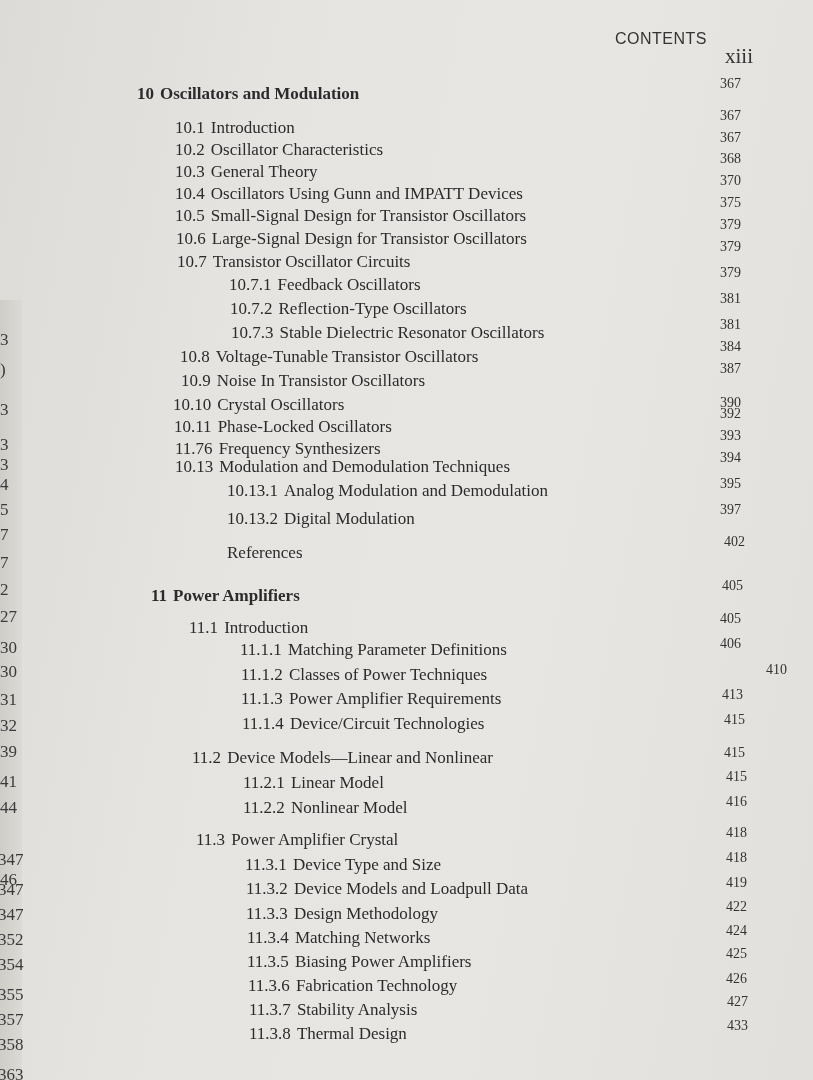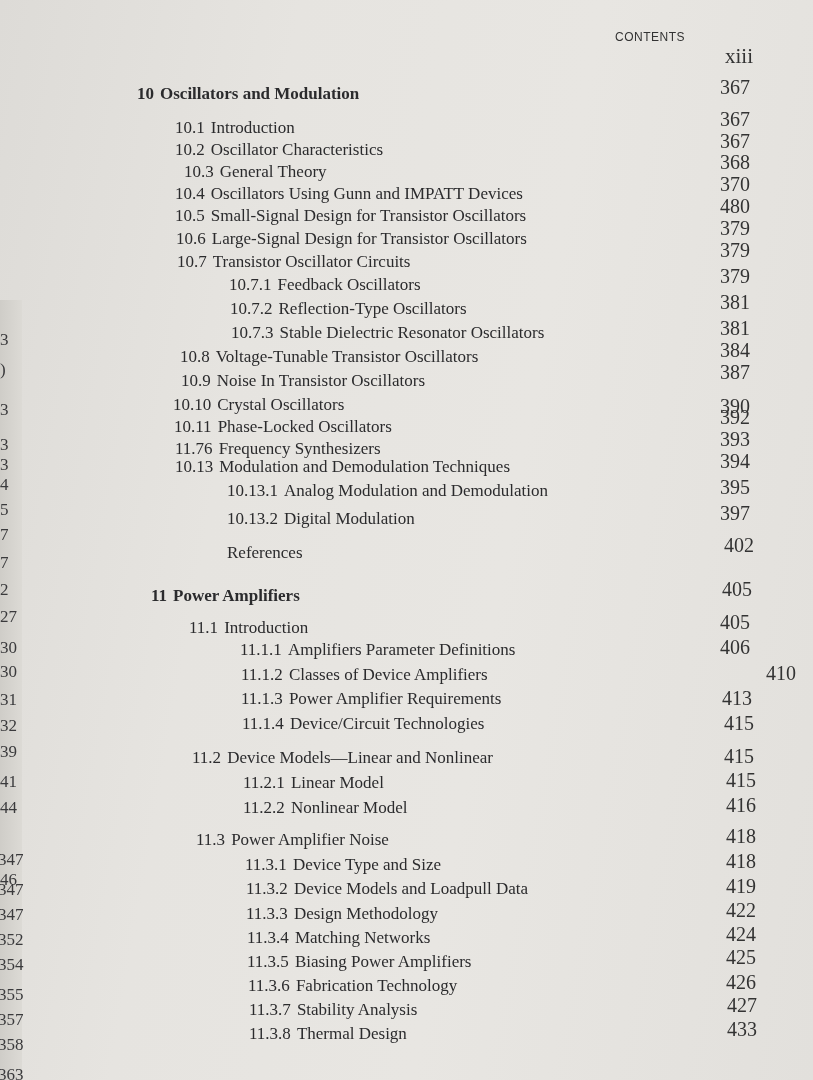--- a/index.html
+++ b/index.html
@@ -17,32 +17,32 @@
   .prev-page-edge {
     position: absolute; left: 0; top: 300px; width: 22px; height: 780px;
     background: linear-gradient(90deg, #cfcdc8, #dcdad5);
   }
   .prev-num {
     position: absolute; left: 0; font-size: 17px; color: #3a3a3c;
   }
   .running-head {
     position: absolute; top: 30px; left: 615px;
     font-family: "Liberation Sans", "DejaVu Sans", sans-serif;
-    font-size: 12px; letter-spacing: 0.5px; color: #333;
+    font-size: 16px; letter-spacing: 0.5px; color: #333;
   }
   .folio {
     position: absolute; top: 44px; left: 725px; font-size: 21px; color: #333;
   }
   .entry {
     position: absolute; font-size: 17px; white-space: nowrap; color: #2b2b2d;
   }
   .chapter { font-weight: bold; font-size: 17px; }
   .entry .num { margin-right: 6px; }
   .pg {
-    position: absolute; font-size: 20px; color: #333; white-space: nowrap;
+    position: absolute; font-size: 14px; color: #333; white-space: nowrap;
   }
 </style>
 </head>
 <body>
 
 <div class="page">
   <div class="prev-page-edge"></div>
 
   <div id="prev-nums">
       <div class="prev-num" style="top: 330px; left: 0px;">3</div>
@@ -78,26 +78,26 @@
   <div class="running-head">CONTENTS</div>
   <div class="folio">xiii</div>
 
   <div id="toc">
       <div class="entry chapter" style="left: 137px; top: 84px;"><span class="num">10</span><span>Oscillators and Modulation</span></div>
       <div class="pg" style="left: 720px; top: 76px;">367</div>
       <div class="entry" style="left: 175px; top: 118px;"><span class="num">10.1</span><span>Introduction</span></div>
       <div class="pg" style="left: 720px; top: 108px;">367</div>
       <div class="entry" style="left: 175px; top: 140px;"><span class="num">10.2</span><span>Oscillator Characteristics</span></div>
       <div class="pg" style="left: 720px; top: 130px;">367</div>
-      <div class="entry" style="left: 184px; top: 162px;"><span class="num">10.3</span><span>General Theory</span></div>
+      <div class="entry" style="left: 175px; top: 162px;"><span class="num">10.3</span><span>General Theory</span></div>
       <div class="pg" style="left: 720px; top: 151px;">368</div>
       <div class="entry" style="left: 175px; top: 184px;"><span class="num">10.4</span><span>Oscillators Using Gunn and IMPATT Devices</span></div>
       <div class="pg" style="left: 720px; top: 173px;">370</div>
       <div class="entry" style="left: 175px; top: 206px;"><span class="num">10.5</span><span>Small-Signal Design for Transistor Oscillators</span></div>
-      <div class="pg" style="left: 720px; top: 195px;">480</div>
+      <div class="pg" style="left: 720px; top: 195px;">375</div>
       <div class="entry" style="left: 176px; top: 229px;"><span class="num">10.6</span><span>Large-Signal Design for Transistor Oscillators</span></div>
       <div class="pg" style="left: 720px; top: 217px;">379</div>
       <div class="entry" style="left: 177px; top: 252px;"><span class="num">10.7</span><span>Transistor Oscillator Circuits</span></div>
       <div class="pg" style="left: 720px; top: 239px;">379</div>
       <div class="entry" style="left: 229px; top: 275px;"><span class="num">10.7.1</span><span>Feedback Oscillators</span></div>
       <div class="pg" style="left: 720px; top: 265px;">379</div>
       <div class="entry" style="left: 230px; top: 299px;"><span class="num">10.7.2</span><span>Reflection-Type Oscillators</span></div>
       <div class="pg" style="left: 720px; top: 291px;">381</div>
       <div class="entry" style="left: 231px; top: 323px;"><span class="num">10.7.3</span><span>Stable Dielectric Resonator Oscillators</span></div>
       <div class="pg" style="left: 720px; top: 317px;">381</div>
@@ -116,35 +116,35 @@
       <div class="entry" style="left: 227px; top: 481px;"><span class="num">10.13.1</span><span>Analog Modulation and Demodulation</span></div>
       <div class="pg" style="left: 720px; top: 476px;">395</div>
       <div class="entry" style="left: 227px; top: 509px;"><span class="num">10.13.2</span><span>Digital Modulation</span></div>
       <div class="pg" style="left: 720px; top: 502px;">397</div>
       <div class="entry" style="left: 227px; top: 543px;"><span>References</span></div>
       <div class="pg" style="left: 724px; top: 534px;">402</div>
       <div class="entry chapter" style="left: 151px; top: 586px;"><span class="num">11</span><span>Power Amplifiers</span></div>
       <div class="pg" style="left: 722px; top: 578px;">405</div>
       <div class="entry" style="left: 189px; top: 618px;"><span class="num">11.1</span><span>Introduction</span></div>
       <div class="pg" style="left: 720px; top: 611px;">405</div>
-      <div class="entry" style="left: 240px; top: 640px;"><span class="num">11.1.1</span><span>Amplifiers Parameter Definitions</span></div>
+      <div class="entry" style="left: 240px; top: 640px;"><span class="num">11.1.1</span><span>Matching Parameter Definitions</span></div>
       <div class="pg" style="left: 720px; top: 636px;">406</div>
-      <div class="entry" style="left: 241px; top: 665px;"><span class="num">11.1.2</span><span>Classes of Device Amplifiers</span></div>
+      <div class="entry" style="left: 241px; top: 665px;"><span class="num">11.1.2</span><span>Classes of Power Techniques</span></div>
       <div class="pg" style="left: 721px; top: 662px; margin-left: 45px;">410</div>
       <div class="entry" style="left: 241px; top: 689px;"><span class="num">11.1.3</span><span>Power Amplifier Requirements</span></div>
       <div class="pg" style="left: 722px; top: 687px;">413</div>
       <div class="entry" style="left: 242px; top: 714px;"><span class="num">11.1.4</span><span>Device/Circuit Technologies</span></div>
       <div class="pg" style="left: 724px; top: 712px;">415</div>
       <div class="entry" style="left: 192px; top: 748px;"><span class="num">11.2</span><span>Device Models—Linear and Nonlinear</span></div>
       <div class="pg" style="left: 724px; top: 745px;">415</div>
       <div class="entry" style="left: 243px; top: 773px;"><span class="num">11.2.1</span><span>Linear Model</span></div>
       <div class="pg" style="left: 726px; top: 769px;">415</div>
       <div class="entry" style="left: 243px; top: 798px;"><span class="num">11.2.2</span><span>Nonlinear Model</span></div>
       <div class="pg" style="left: 726px; top: 794px;">416</div>
-      <div class="entry" style="left: 196px; top: 830px;"><span class="num">11.3</span><span>Power Amplifier Noise</span></div>
+      <div class="entry" style="left: 196px; top: 830px;"><span class="num">11.3</span><span>Power Amplifier Crystal</span></div>
       <div class="pg" style="left: 726px; top: 825px;">418</div>
       <div class="entry" style="left: 245px; top: 855px;"><span class="num">11.3.1</span><span>Device Type and Size</span></div>
       <div class="pg" style="left: 726px; top: 850px;">418</div>
       <div class="entry" style="left: 246px; top: 879px;"><span class="num">11.3.2</span><span>Device Models and Loadpull Data</span></div>
       <div class="pg" style="left: 726px; top: 875px;">419</div>
       <div class="entry" style="left: 246px; top: 904px;"><span class="num">11.3.3</span><span>Design Methodology</span></div>
       <div class="pg" style="left: 726px; top: 899px;">422</div>
       <div class="entry" style="left: 247px; top: 928px;"><span class="num">11.3.4</span><span>Matching Networks</span></div>
       <div class="pg" style="left: 726px; top: 923px;">424</div>
       <div class="entry" style="left: 247px; top: 952px;"><span class="num">11.3.5</span><span>Biasing Power Amplifiers</span></div>

